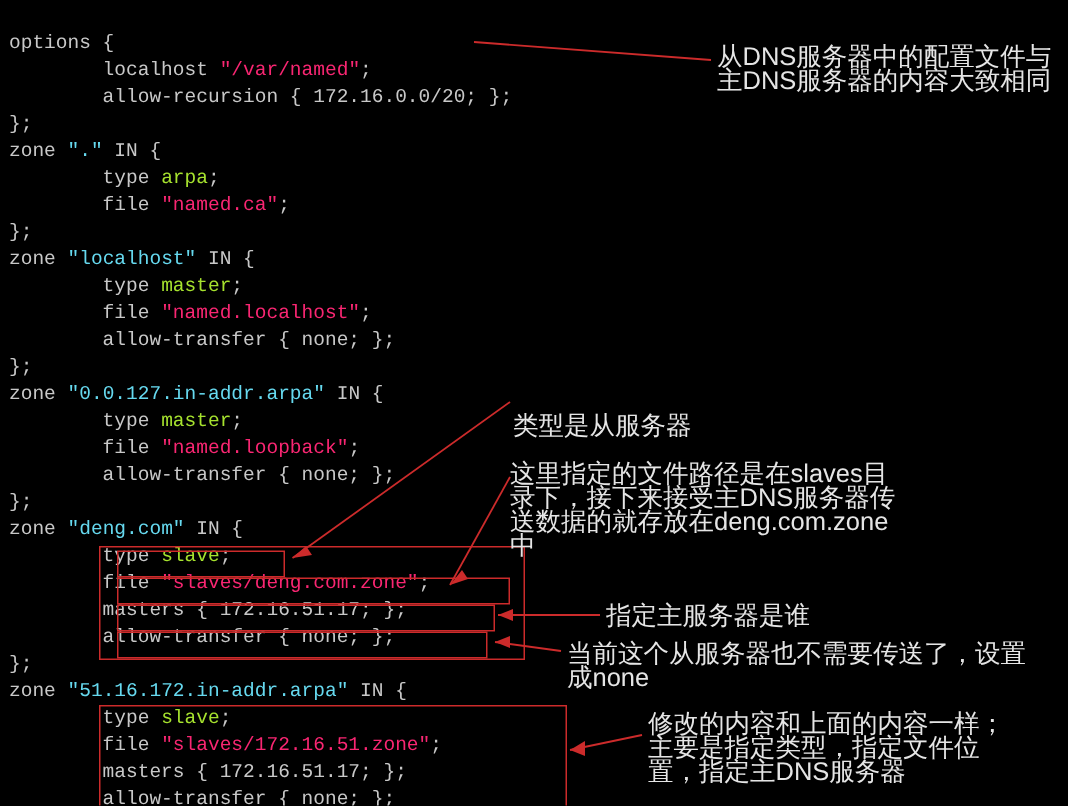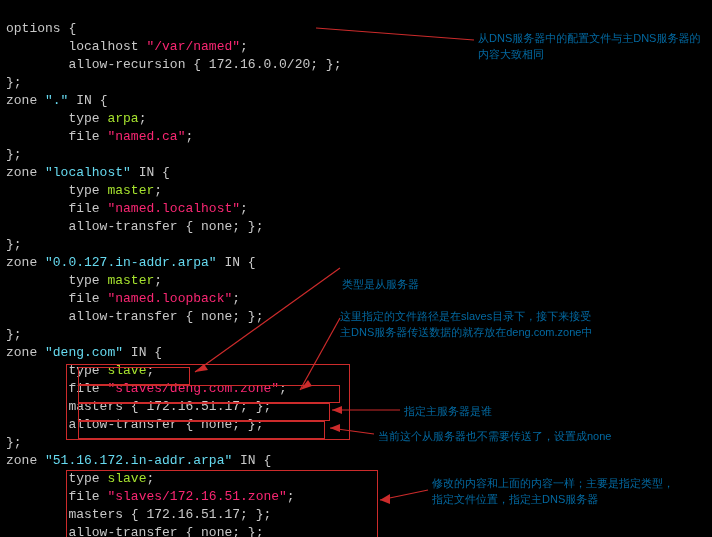--- a/index.html
+++ b/index.html
@@ -16,21 +16,21 @@
   }
   .code {
     padding: 2px 6px;
     white-space: pre;
     color: #c8c8c8;
   }
   .kw { color: #a6e22e; }      
   .zname { color: #66d9ef; }   
   .str { color: #f92672; }
   .box1, .box2 { position:absolute; border:1px solid #cc2b2b; pointer-events:none; }
-  .ann { position:absolute; color:#0369a1; font-family: "Microsoft YaHei","SimSun",sans-serif; font-size:11px; line-height:16px; }
+  .ann { position:absolute; color:#e5e5e5; font-family: "Microsoft YaHei","SimSun",sans-serif; font-size:17px; line-height:16px; }
   svg.arrow { position:absolute; pointer-events:none; }
   svg.arrow line { stroke:#cc2b2b; stroke-width:1.2; }
   svg.arrow polygon { fill:#cc2b2b; }
 </style>
 </head>
 <body>
 
 <div class="code">
 <span>options {</span>
 <span>        localhost</span> <span class="str">"/var/named"</span><span>;</span>

